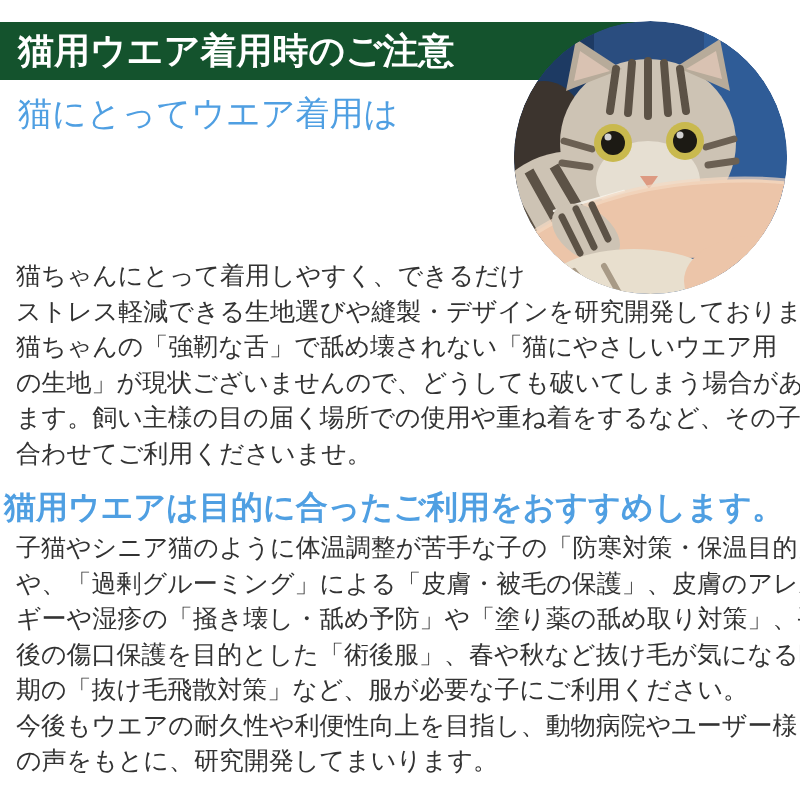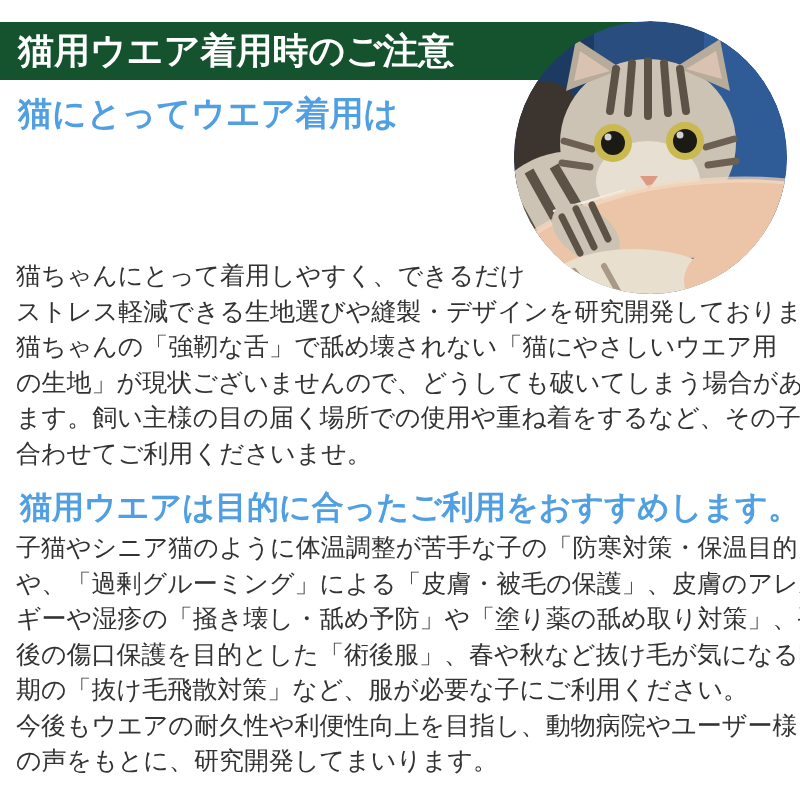--- a/index.html
+++ b/index.html
@@ -32,36 +32,36 @@
     left: 514px; top: 21px;
     width: 273px; height: 273px;
     border-radius: 50%;
     overflow: hidden;
   }
   .lead {
     position: absolute;
     left: 18px; top: 92px;
     color: #4f9fe2;
     font-size: 34px;
-    font-weight: bold;
+    font-weight: normal;
     line-height: 42px;
   }
   .lead .line { white-space: nowrap; }
   .para {
     position: absolute;
     left: 16px;
     color: #333333;
     font-size: 25px;
     line-height: 35.5px;
   }
   .para .line { white-space: nowrap; }
   .para1 { top: 258px; }
   .heading2 {
     position: absolute;
-    left: 20px; top: 486px;
+    left: 4px; top: 486px;
     color: #4f9fe2;
     font-size: 32px;
     font-weight: bold;
     white-space: nowrap;
   }
   .para2 { top: 530px; }
 </style>
 </head>
 <body>
 

